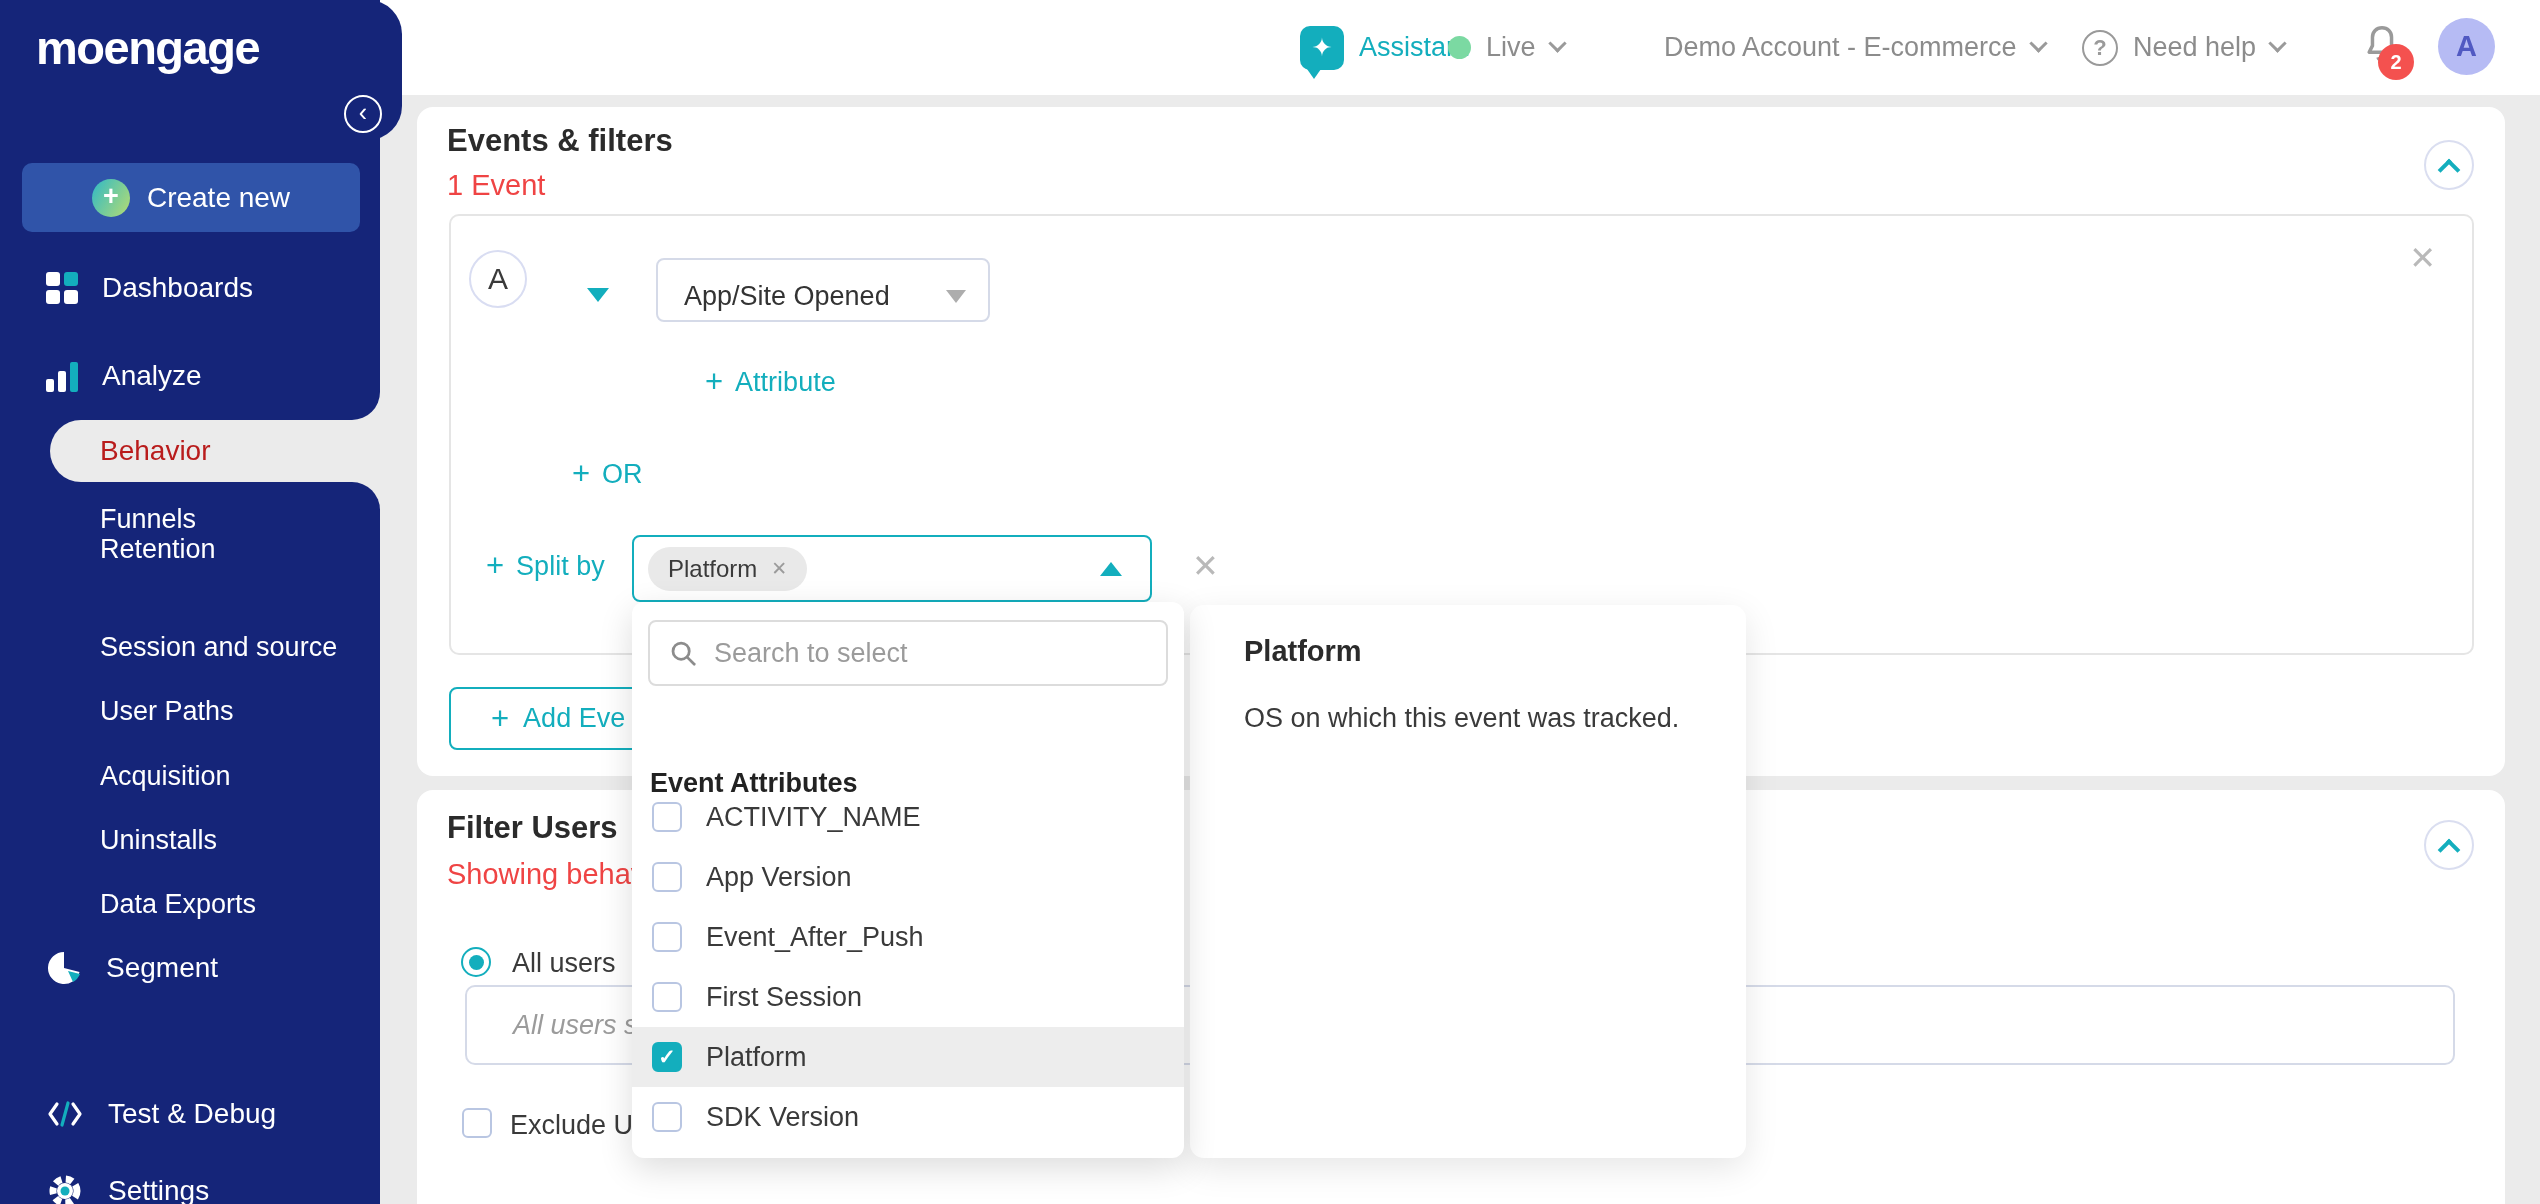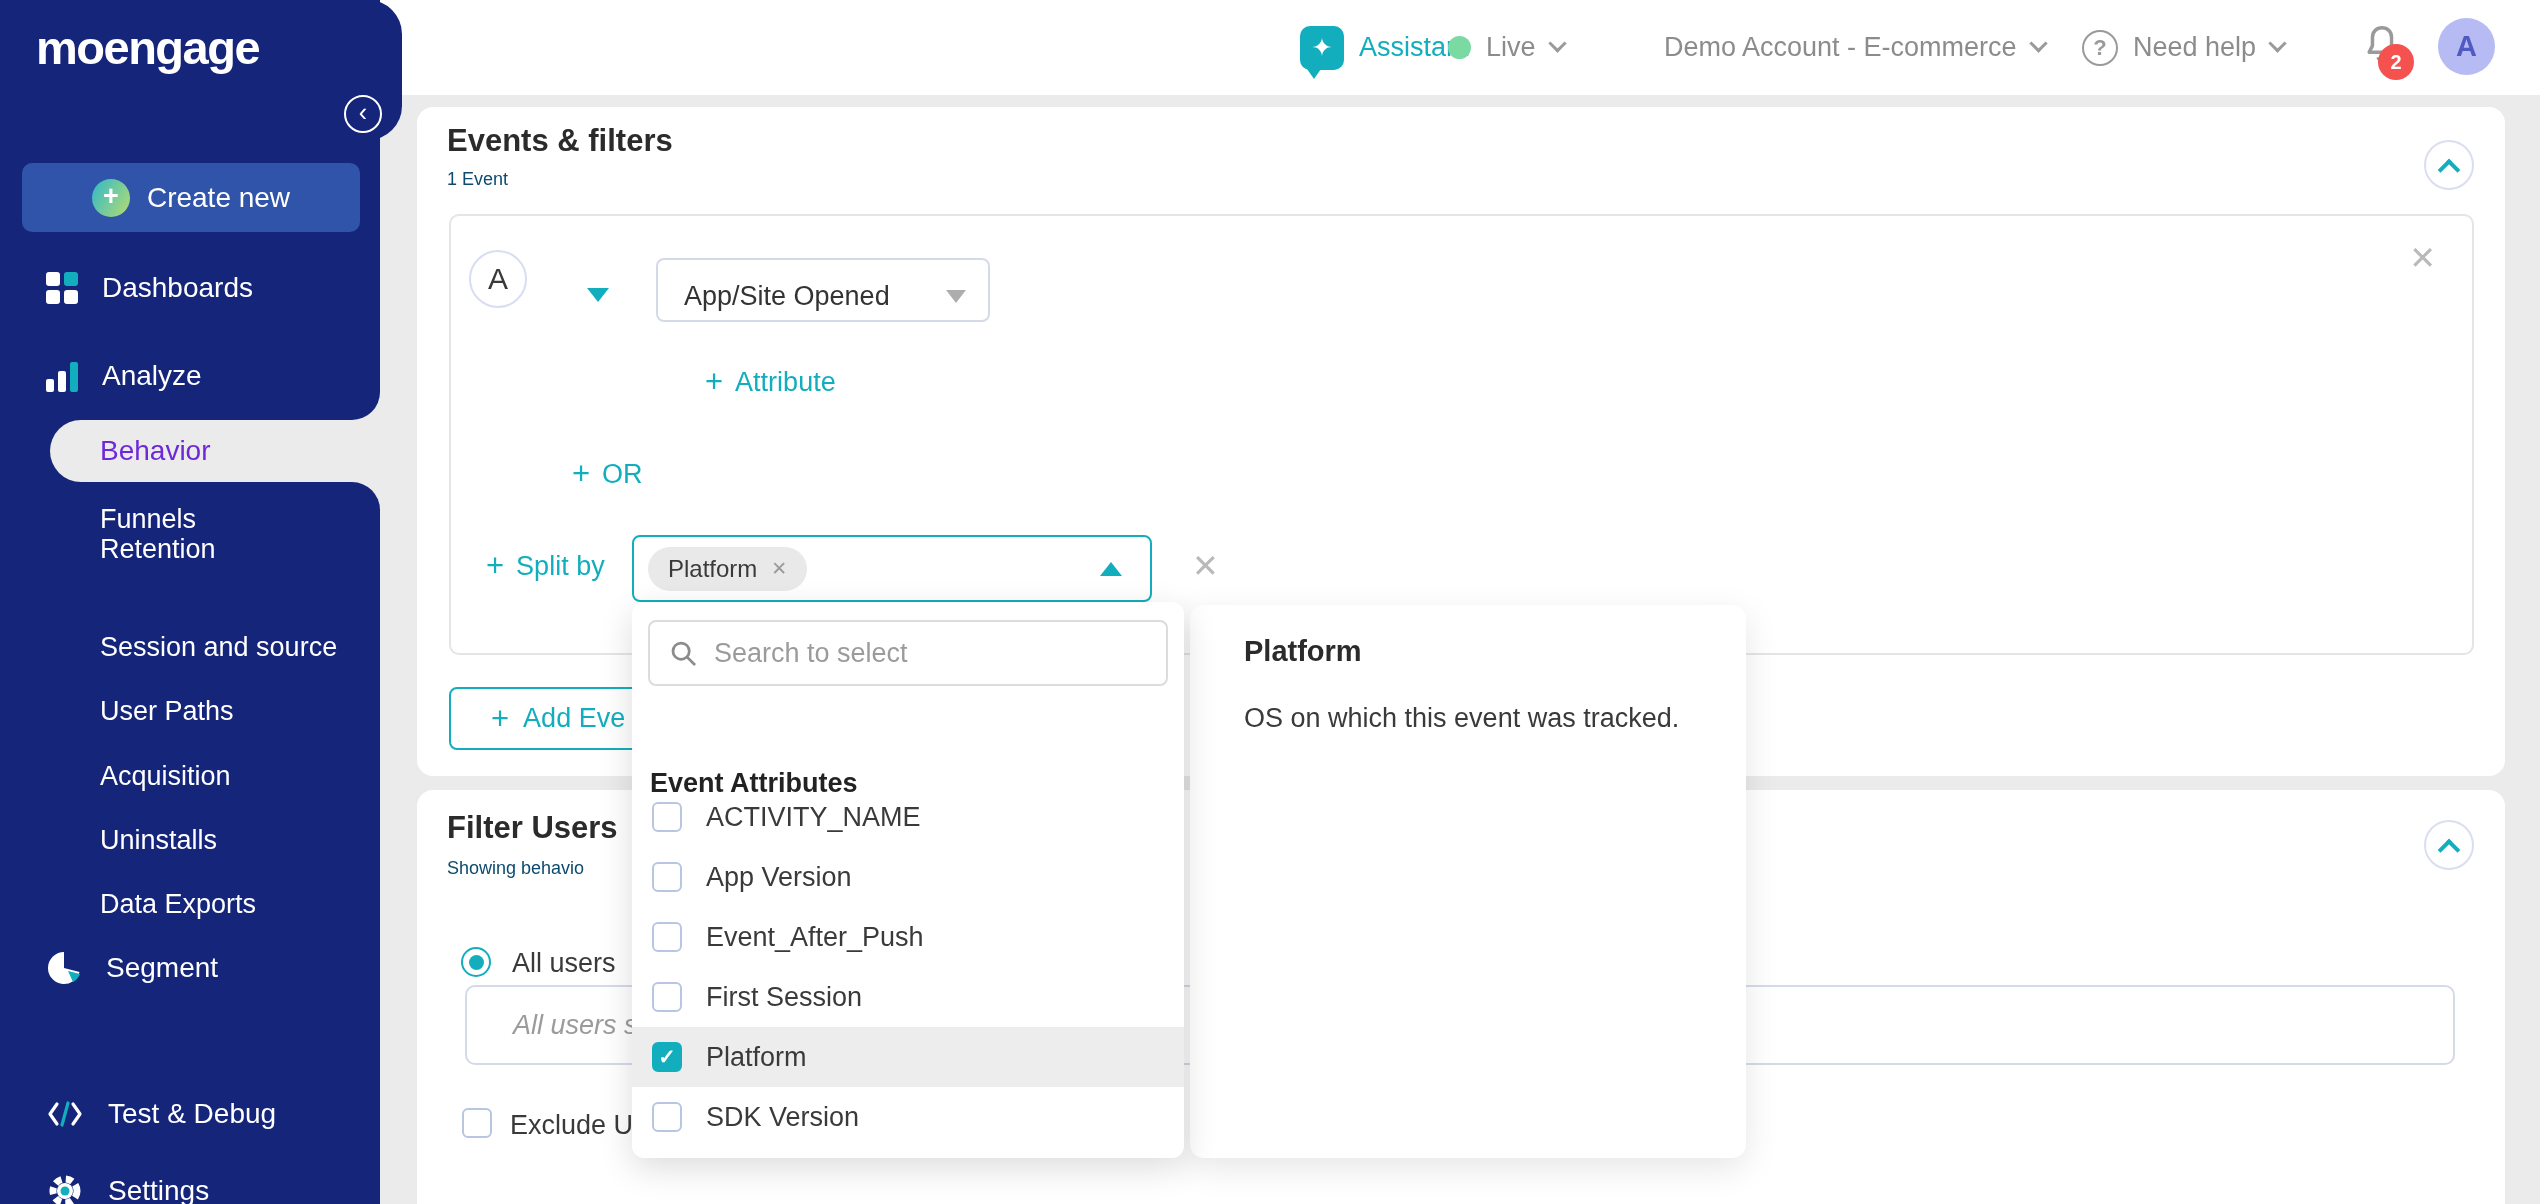--- a/index.html
+++ b/index.html
@@ -37,40 +37,40 @@
   .collapse-btn { position:absolute; left:344px; top:95px; width:38px; height:38px; border-radius:50%; background:#152579;
     border:2.5px solid #fff; color:#fff; display:flex; align-items:center; justify-content:center; font-size:25px;
     z-index:7; padding-bottom:4px; }
   .create-btn { position:absolute; left:22px; top:163px; width:338px; height:69px; background:#3054A9; border-radius:10px;
     display:flex; align-items:center; justify-content:center; gap:17px; color:#fff; font-size:28px; }
   .plus-circle { width:38px; height:38px; border-radius:50%; background:linear-gradient(120deg,#2FB9C7,#B6DC72);
     color:#fff; font-size:27px; font-weight:bold; display:flex; align-items:center; justify-content:center; padding-bottom:3px; }
   .nav-row { position:absolute; left:46px; display:flex; align-items:center; gap:24px; color:#fff; font-size:28px; }
   .sub-item { position:absolute; left:100px; color:#fff; font-size:27px; height:34px; display:flex; align-items:center; }
   .behavior-pill { position:absolute; left:50px; top:420px; width:330px; height:62px; background:#EBEBEB;
-    border-radius:31px 0 0 31px; display:flex; align-items:center; padding-left:50px; color:#6d28d9; font-size:28px;
+    border-radius:31px 0 0 31px; display:flex; align-items:center; padding-left:50px; color:#b91c1c; font-size:28px;
     font-weight:500; }
   .scoop { position:absolute; left:352px; width:28px; height:28px; background:#EBEBEB; }
   .scoop::after { content:""; position:absolute; inset:0; background:#152579; }
   .scoop.top { top:392px; } .scoop.top::after { border-bottom-right-radius:28px; }
   .scoop.bot { top:482px; } .scoop.bot::after { border-top-right-radius:28px; }
   .dash-icon { display:grid; grid-template-columns:14px 14px; grid-template-rows:14px 14px; gap:4px; }
   .dash-icon span { background:#fff; border-radius:3px; }
   .dash-icon span:nth-child(2) { background:#13AEBD; }
   .bars-icon { display:flex; align-items:flex-end; gap:4px; height:32px; }
   .bars-icon i { display:block; width:8px; background:#fff; border-radius:2px; }
   .bars-icon i:nth-child(1){ height:13px; } .bars-icon i:nth-child(2){ height:21px; }
   .bars-icon i:nth-child(3){ height:30px; background:#13AEBD; }
 
   
   .card { position:absolute; background:#fff; border-radius:16px; }
   .events-card { left:417px; top:107px; width:2088px; height:669px; }
   .filter-card { left:417px; top:790px; width:2088px; height:500px; }
   .card-title { position:absolute; left:30px; font-size:31px; font-weight:bold; color:#2B2B2B; }
-  .card-sub { position:absolute; left:30px; font-size:18px; color:#0c4a6e;text-align:center; }
+  .card-sub { position:absolute; left:30px; font-size:29px; color:#ef4444;text-align:center; }
   .collapse-circ { position:absolute; width:50px; height:50px; border-radius:50%; border:2px solid #DADEF0;
     background:#fff; display:flex; align-items:center; justify-content:center; }
   .chev-up-teal { display:inline-block; width:16px; height:16px; border-right:4px solid #13AEBD;
     border-bottom:4px solid #13AEBD; transform:rotate(-135deg); margin-top:10px; }
 
   .inner-box { position:absolute; left:32px; top:107px; width:2025px; height:441px; border:2px solid #E5E5E5; border-radius:10px; }
   .x-icon { color:#B9B9B9; font-size:32px; line-height:1; }
   .remove-event { position:absolute; right:36px; top:26px; }
   .a-circle { position:absolute; left:18px; top:34px; width:58px; height:58px; border-radius:50%; border:2px solid #D9DDF2;
     color:#3A3A3A; font-size:30px; display:flex; align-items:center; justify-content:center; }

